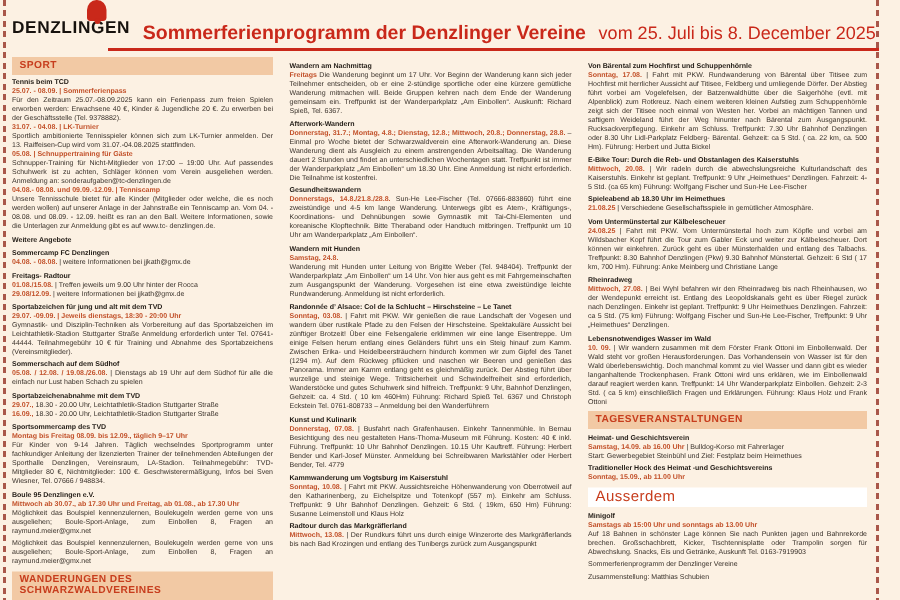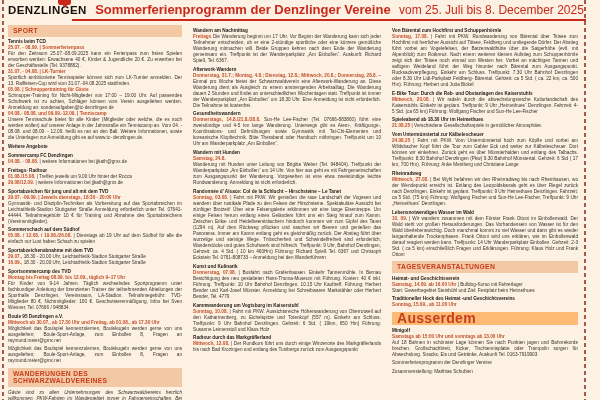--- a/index.html
+++ b/index.html
@@ -8,41 +8,41 @@
     background:#fcf1e3;
     font-family:"Liberation Sans",sans-serif;
     -webkit-font-smoothing:antialiased;
   }
   .page{position:relative;width:600px;height:400px;overflow:hidden}
   .cut{position:absolute;top:0;bottom:0;width:2px;
     background:repeating-linear-gradient(to bottom,#a9574a 0 4px,rgba(0,0,0,0) 4px 7px)}
   .cut-left{left:2px}
   .cut-right{left:584px}
 
-  header{position:relative;display:flex;align-items:center;height:22px;padding:0 15px 0 8px}
+  header{position:relative;display:flex;align-items:flex-start;height:22px;padding:13px 15px 0 8px}
   .logo{position:relative;width:86px;font-weight:bold;font-size:11.5px;letter-spacing:.4px;color:#17120e;padding-bottom:2px}
   .bell{position:absolute;left:50px;top:-13px;width:13px;height:14px;background:#c9281a;
     border-radius:48% 48% 18% 18%}
   .bell:after{content:"";position:absolute;left:4.5px;bottom:-2px;width:4px;height:4px;background:#c9281a;border-radius:50%}
   .titlewrap{flex:1;text-align:center;white-space:nowrap;padding-bottom:4px}
   .title{font-weight:bold;font-size:13px;color:#c9281a}
   .subtitle{font-size:12px;font-weight:500;color:#c9281a;margin-left:4px}
   .rule{position:absolute;left:72px;right:14px;bottom:1px;height:1.6px;background:#c9281a}
 
   .cols{display:flex;gap:11px;padding:3px 16px 0 8px;align-items:flex-start}
   .col{font-size:4.7px;line-height:6px;color:#3a322b}
   .col-1{width:174px;flex:none}
   .col-2{width:188px;flex:none}
   .col-3{width:186px;flex:none}
 
   .blk{margin:0}
   .blk.section{background:#f2c9a4;color:#c73d1d;font-weight:bold;font-size:6.8px;line-height:7.6px;
     padding:2px 5px;margin:3.5px 0 2.5px;letter-spacing:.3px}
   .blk.section:first-child{margin-top:0}
-  .blk.section2{background:#fdba74;color:#c73d1d;font-weight:bold;font-size:14px;line-height:9px;
+  .blk.section2{background:#ffffff;color:#c73d1d;font-weight:normal;font-size:10px;line-height:9px;
     padding:2px 5px;margin:3.5px 0 2.5px;letter-spacing:.3px}
   .blk.h{font-weight:bold;color:#221c16;margin-top:2.8px}
   .blk.date{color:#c2512a;font-weight:bold}
   .blk.p,.blk.dp{text-align:justify}
   .blk.p + .blk.p{margin-top:2.6px}
   .blk.i{font-style:italic;margin-top:2px;text-align:justify}
   .date-inline{color:#c2512a;font-weight:bold}
 </style>
 </head>
 <body>

